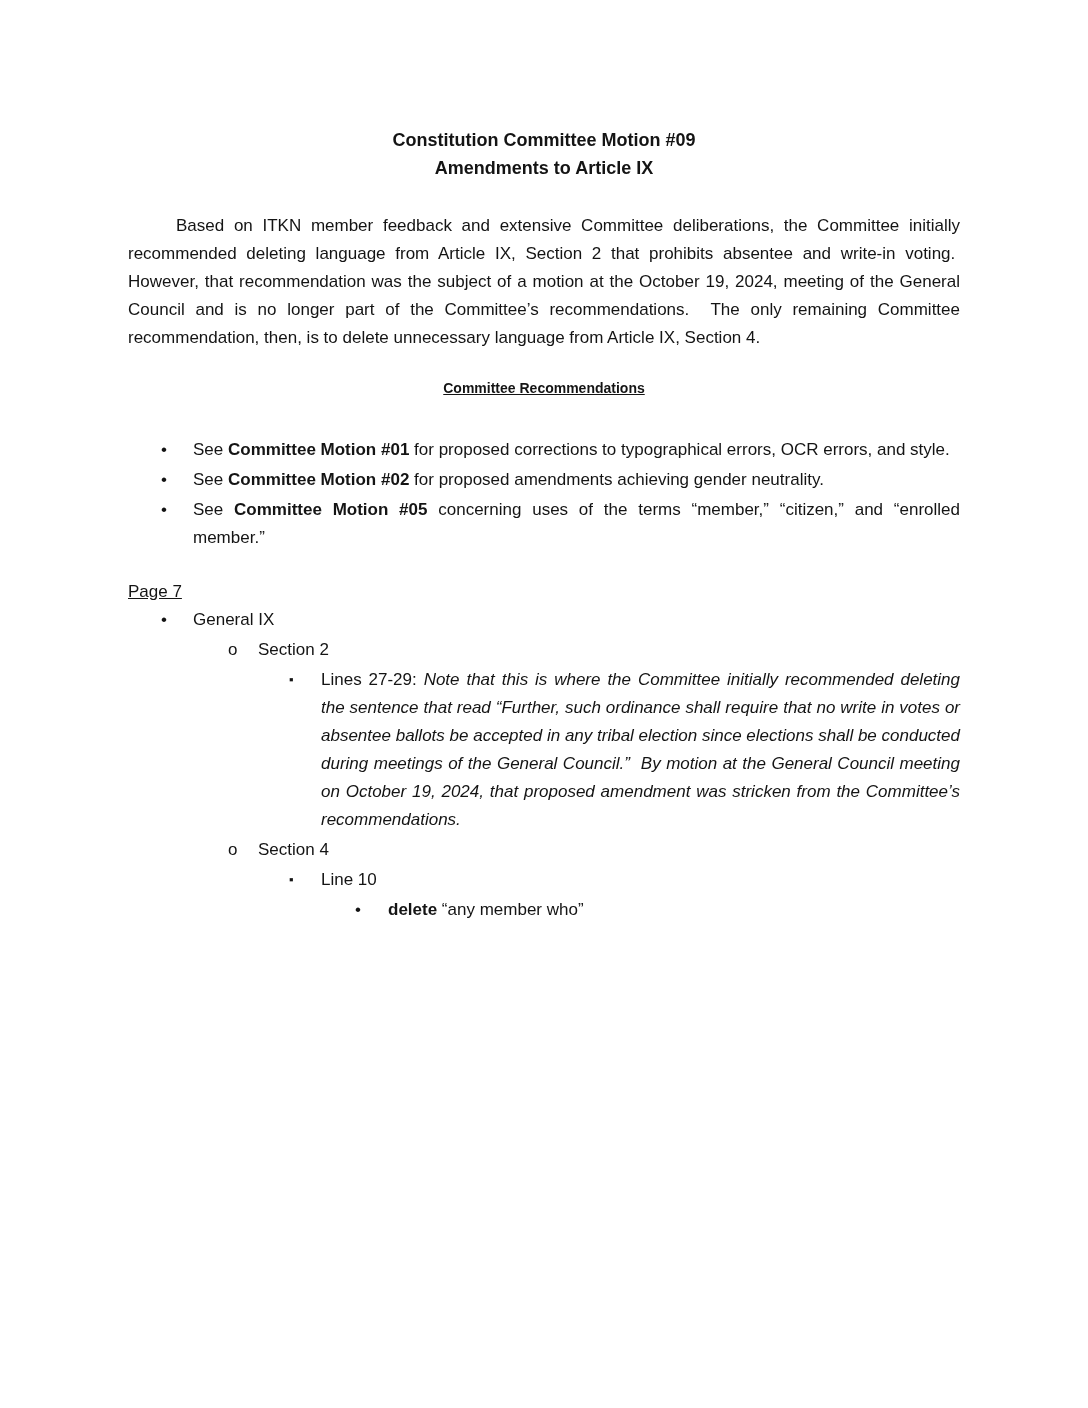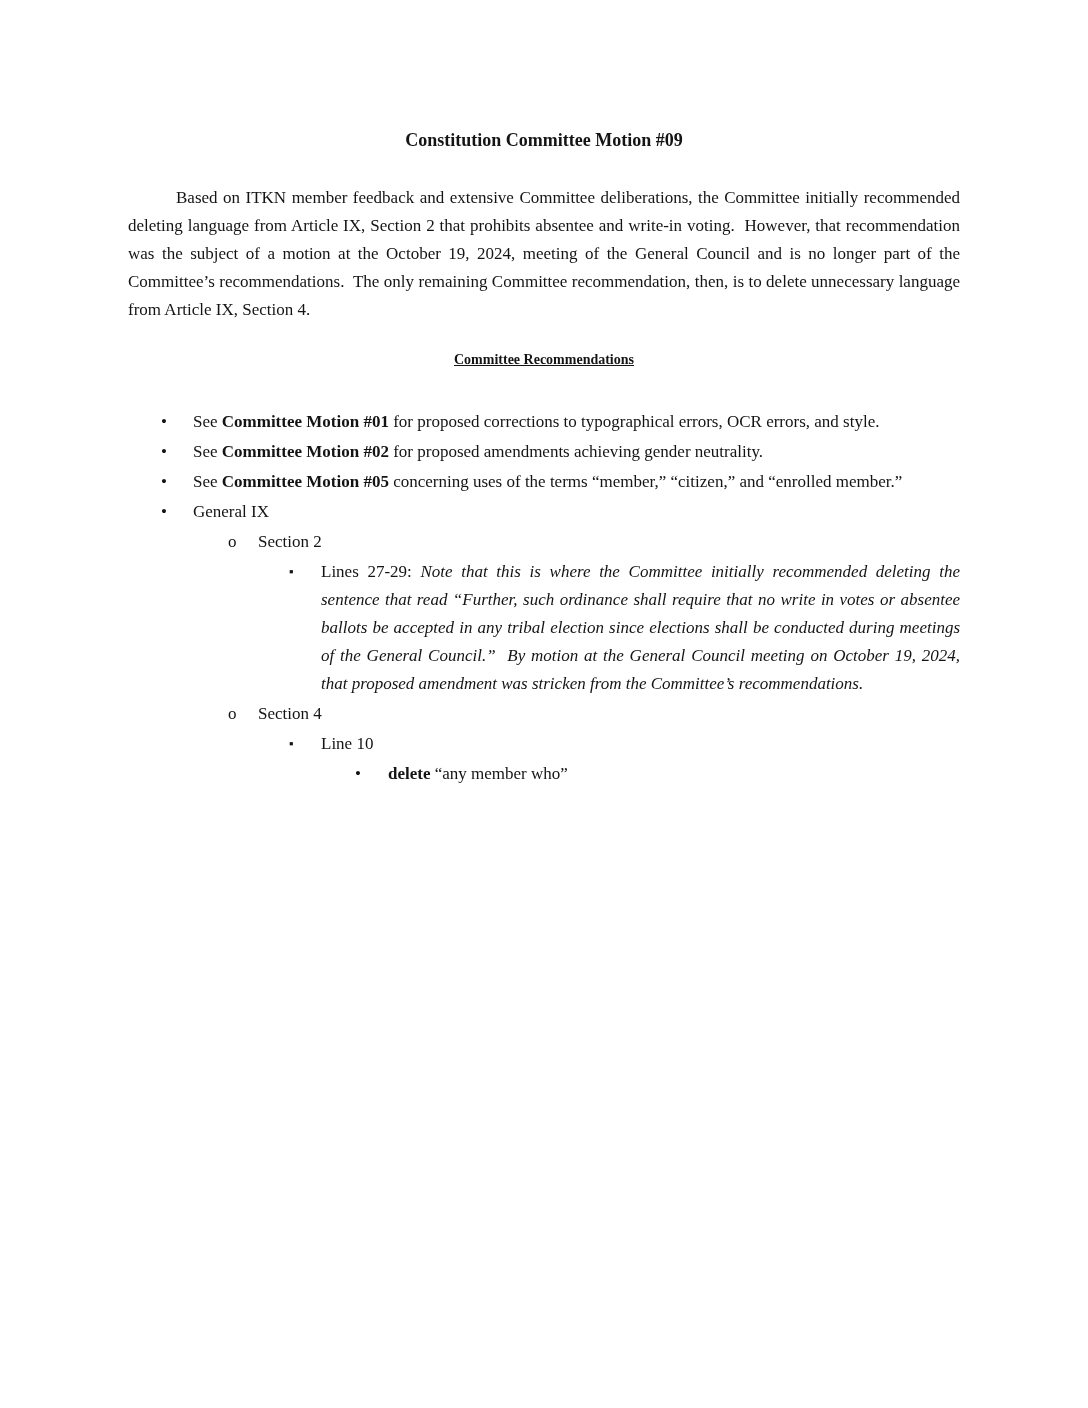--- a/index.html
+++ b/index.html
@@ -6,21 +6,21 @@
     margin: 0;
     padding: 0;
     background: #ffffff;
   }
   .page {
     position: relative;
     width: 1088px;
     height: 1092px;
     background: #ffffff;
     color: #141414;
-    font-family: Liberation Serif, serif;
+    font-family: Liberation Sans, sans-serif;
     font-size: 17px;
     line-height: 28px;
     overflow: hidden;
   }
   .content {
     padding: 126px 128px 0 128px; 
   }
   .doc-title {
     text-align: center;
     font-weight: bold;
@@ -69,20 +69,21 @@
   .italic { font-style: italic; }
 </style>
 </head>
 <body>
 
 <div class="page">
   <div class="content">
 
     <div class="doc-title">
       <div>Constitution Committee Motion #09</div>
+      <div>Amendments to Article IX</div>
     </div>
 
     <p class="intro">Based on ITKN member feedback and extensive Committee deliberations, the Committee initially recommended deleting language from Article IX, Section 2 that prohibits absentee and write-in voting.&nbsp; However, that recommendation was the subject of a motion at the October 19, 2024, meeting of the General Council and is no longer part of the Committee’s recommendations.&nbsp; The only remaining Committee recommendation, then, is to delete unnecessary language from Article IX, Section 4.</p>
 
     <div class="section-heading">
       <span class="underline">Committee Recommendations</span>
     </div>
 
     <div class="bullet-list">
 
@@ -96,20 +97,23 @@
         <span class="li-text"><span>See </span><span class="bold">Committee Motion #02</span><span> for proposed amendments achieving gender neutrality.</span></span>
       </div>
 
       <div class="li l1">
         <span class="marker">•</span>
         <span class="li-text"><span>See </span><span class="bold">Committee Motion #05</span><span> concerning uses of the terms “member,” “citizen,” and “enrolled member.”</span></span>
       </div>
 
     </div>
 
+    <div class="page7-heading">
+      <span class="underline">Page 7</span>
+    </div>
 
     <div class="outline">
 
       <div class="li l1">
         <span class="marker">•</span>
         <span class="li-text">General IX</span>
       </div>
 
       <div class="li l2">
         <span class="marker">o</span>

